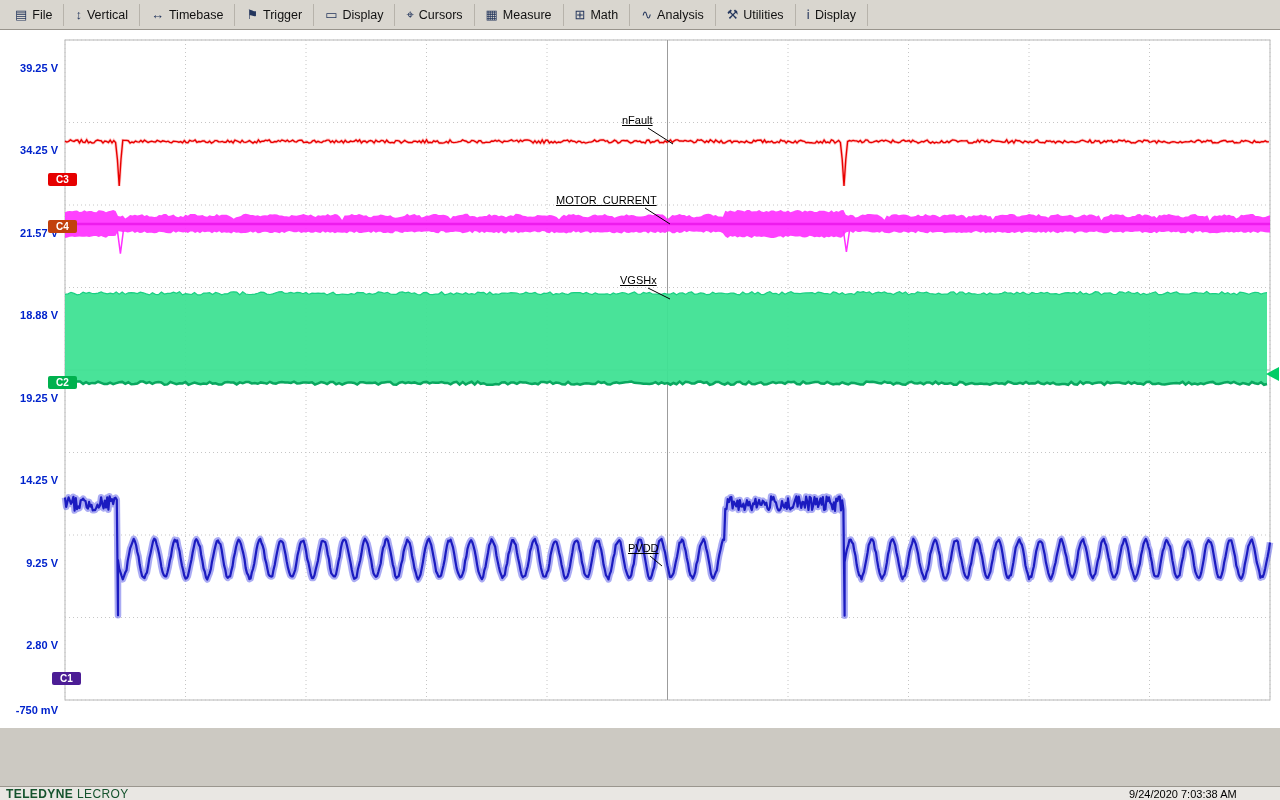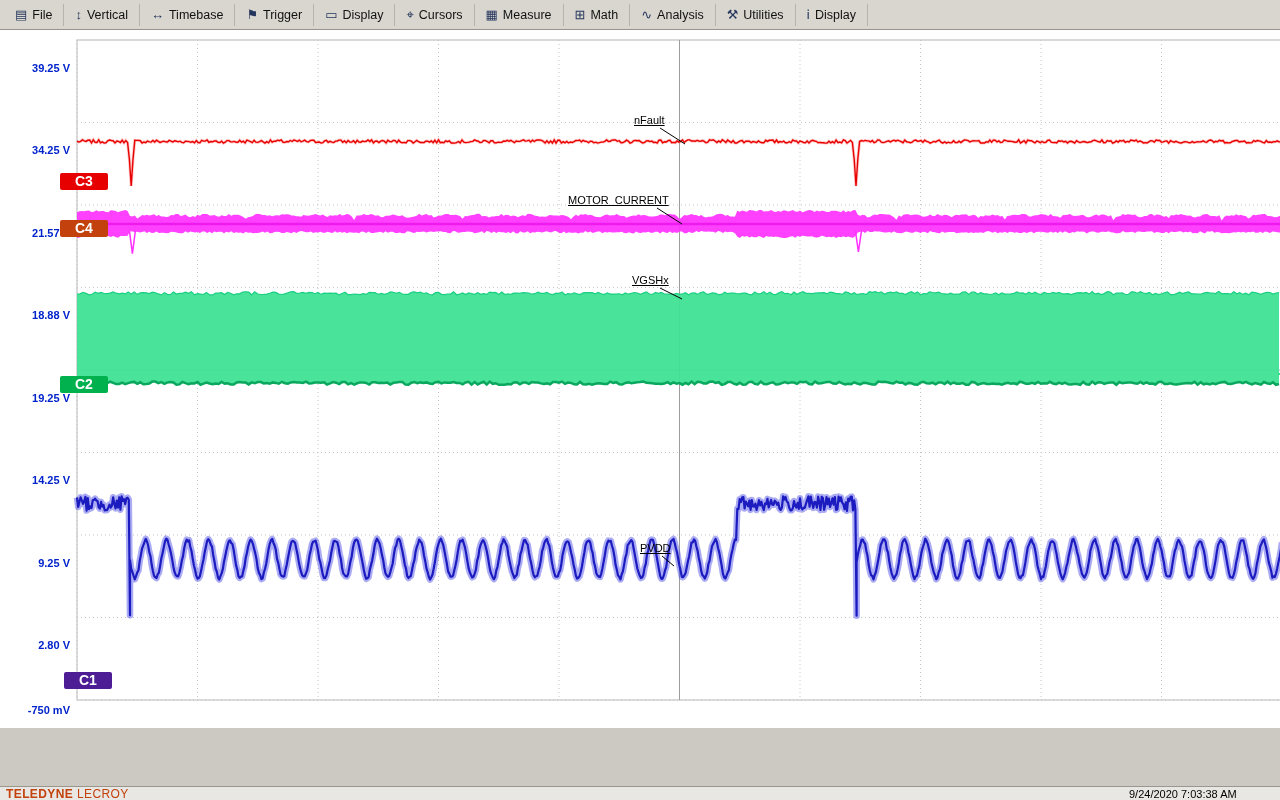--- a/index.html
+++ b/index.html
@@ -4,36 +4,36 @@
 <style>
   html,body{margin:0;padding:0}
   body{width:1280px;height:800px;background:#fff;font-family:"Liberation Sans",sans-serif;overflow:hidden;position:relative}
 
   
   .menubar{position:absolute;top:0;left:0;width:1280px;height:30px;background:#d9d6cf;border-bottom:1px solid #98948c;display:flex;align-items:center;padding-left:4px;box-sizing:border-box}
   .menu-item{display:flex;align-items:center;gap:5px;padding:0 11px;height:22px;font-size:12.5px;color:#111;border-right:1px solid #b7b3ab;cursor:default;white-space:nowrap}
   .mi-icon{font-size:13px;color:#23355c;line-height:1}
 
   
-  .plot{position:absolute;top:30px;left:12px;width:1187px;height:698px;background:#fff}
+  .plot{position:absolute;top:30px;left:0;width:1187px;height:698px;background:#fff}
   #wave{position:absolute;top:0;left:0}
   .ylab{position:absolute;left:2px;width:56px;text-align:right;font-size:11px;font-weight:700;color:#0023cc}
   .xlab{position:absolute;top:702px;width:60px;text-align:center;font-size:11px;font-weight:700;color:#0023cc}
   .xlab.zero{color:#00a060}
-  .chmark{position:absolute;font-size:14px;font-weight:700;color:#fff;padding:1px 15px;border-radius:2px;line-height:1.1}
+  .chmark{position:absolute;font-size:10px;font-weight:700;color:#fff;padding:1px 8px;border-radius:2px;line-height:1.1}
   .mk-c1{background:#4c1d95}.mk-c2{background:#00b14e}.mk-c3{background:#e60000}.mk-c4{background:#c2410c}
   .ann{position:absolute;font-size:11px;color:#000;text-decoration:underline;white-space:nowrap}
   .trigarrow{position:absolute;left:1266px;top:337px;width:0;height:0;border-right:13px solid #00cc66;border-top:7px solid transparent;border-bottom:7px solid transparent}
 
   
   .bottom{position:absolute;top:728px;left:0;width:1280px;height:58px;background:#ccc9c2}
 
   
   .footer{position:absolute;top:786px;left:0;width:1280px;height:14px;background:#e9e7e3;border-top:1px solid #9a968e}
-  .brand{position:absolute;left:6px;top:0;font-weight:700;font-size:12px;letter-spacing:.4px;color:#c2410c}
+  .brand{position:absolute;left:6px;top:0;font-weight:700;font-size:12px;letter-spacing:.4px;color:#14532d}
   .brand .b2{font-weight:400}
   .datetime{position:absolute;left:1129px;top:1px;font-size:11px;color:#000}
 </style>
 </head>
 <body>
 
 <div class="menubar">
   <div class="menu-item">
       <span class="mi-icon">▤</span>
       <span>File</span>

